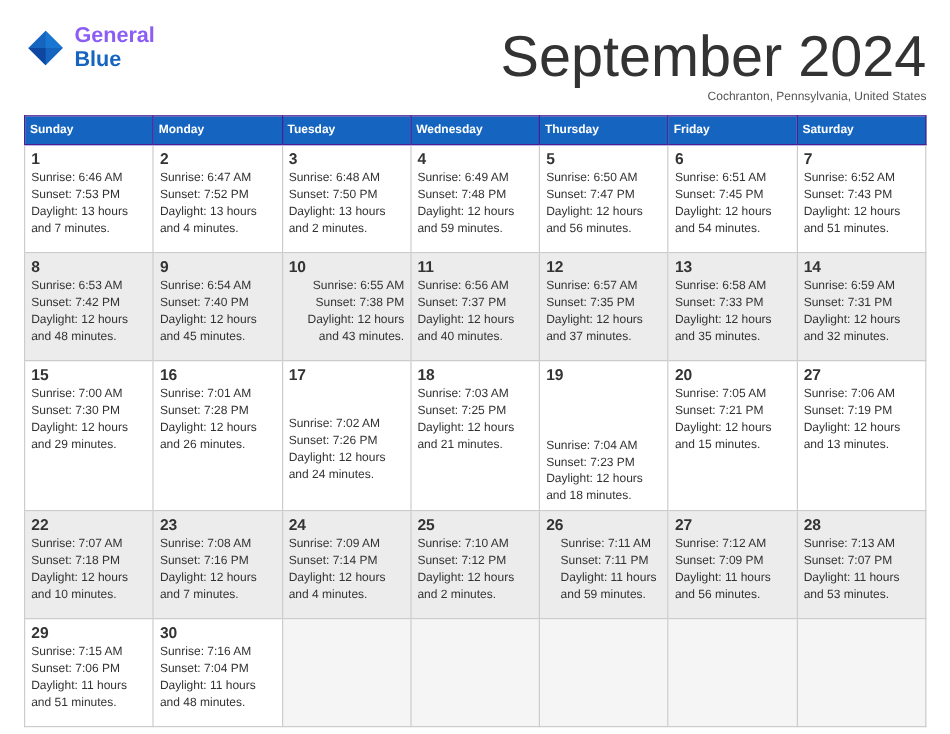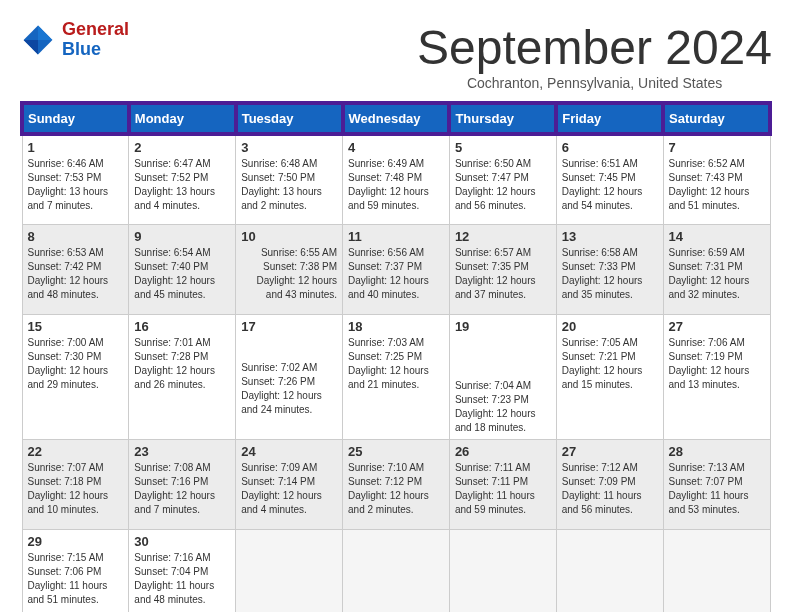--- a/index.html
+++ b/index.html
@@ -21,52 +21,51 @@
       align-items: center;
       gap: 6px;
     }
     .logo-text {
       font-size: 18px;
       font-weight: bold;
       color: #333;
       line-height: 1.1;
     }
     .logo-text span {
-      color: #b91c1c;
+      color: #8b5cf6;
     }
     .logo-icon {
       width: 36px;
       height: 36px;
     }
     .title-block {
       text-align: right;
     }
     .month-title {
       font-size: 48px;
       color: #333;
       font-weight: normal;
     }
     .location {
-      font-size: 14px;
+      font-size: 10px;
       color: #555;
-      text-align: center;
     }
     table {
       width: 100%;
       border-collapse: collapse;
       table-layout: fixed;
     }
     th {
       background: #1565c0;
       color: #fff;
-      font-size: 13px;
+      font-size: 10px;
       font-weight: bold;
       padding: 6px 4px;
       text-align: left;
-      border: 4px solid #4c1d95;
+      border: 1px solid #4c1d95;
     }
     td {
       border: 1px solid #ccc;
       vertical-align: top;
       padding: 4px 5px;
       font-size: 10.5px;
       color: #333;
       height: 90px;
     }
     td.empty {
@@ -298,21 +297,21 @@
         </td>
         <td>
           <span class="day-num">25</span>
           <div class="day-info" style="white-space: pre-line;">Sunrise: 7:10 AM
 Sunset: 7:12 PM
 Daylight: 12 hours
 and 2 minutes.</div>
         </td>
         <td>
           <span class="day-num">26</span>
-          <div class="day-info" style="white-space: pre-line;">Sunrise: 7:11 AM
+          <div class="day-info" style="white-space: pre-line; margin-left: 12px;">Sunrise: 7:11 AM
 Sunset: 7:11 PM
 Daylight: 11 hours
 and 59 minutes.</div>
         </td>
         <td>
           <span class="day-num">27</span>
           <div class="day-info" style="white-space: pre-line;">Sunrise: 7:12 AM
 Sunset: 7:09 PM
 Daylight: 11 hours
 and 56 minutes.</div>

